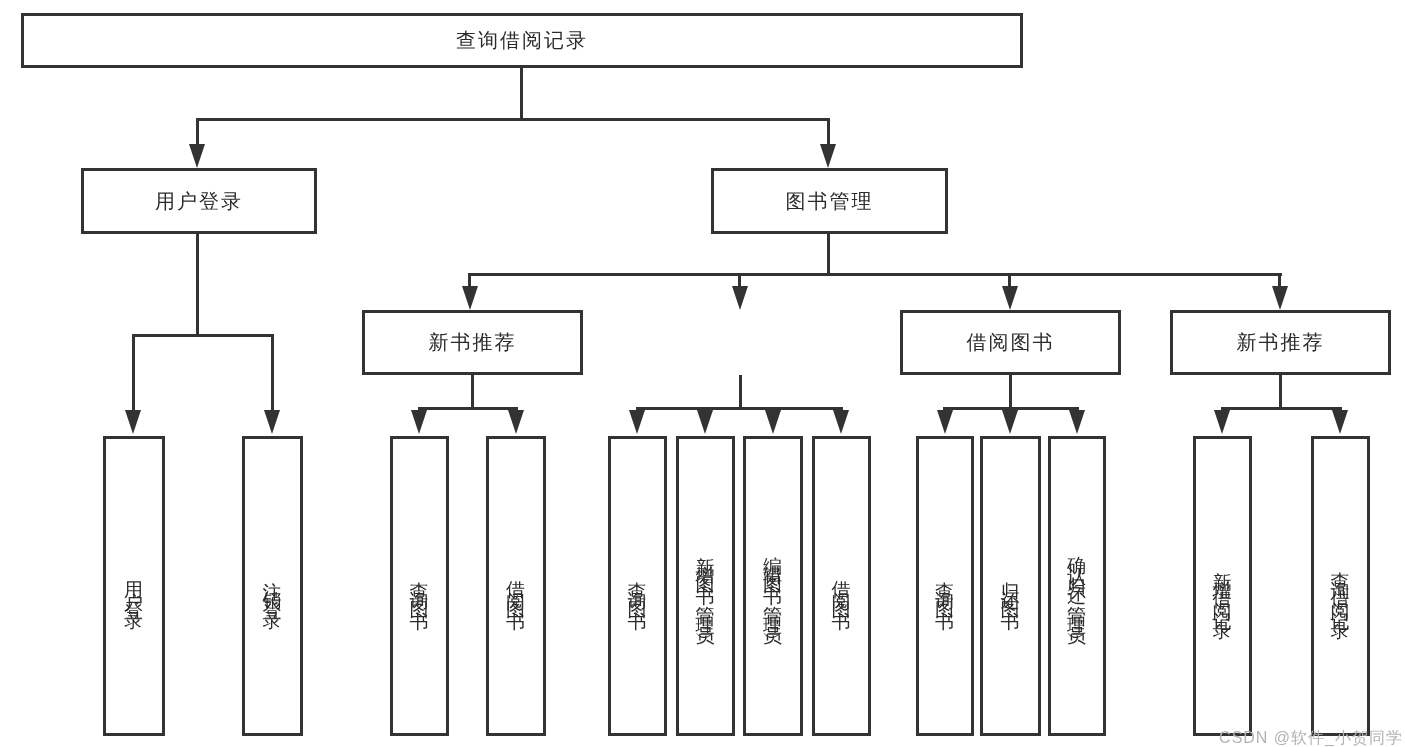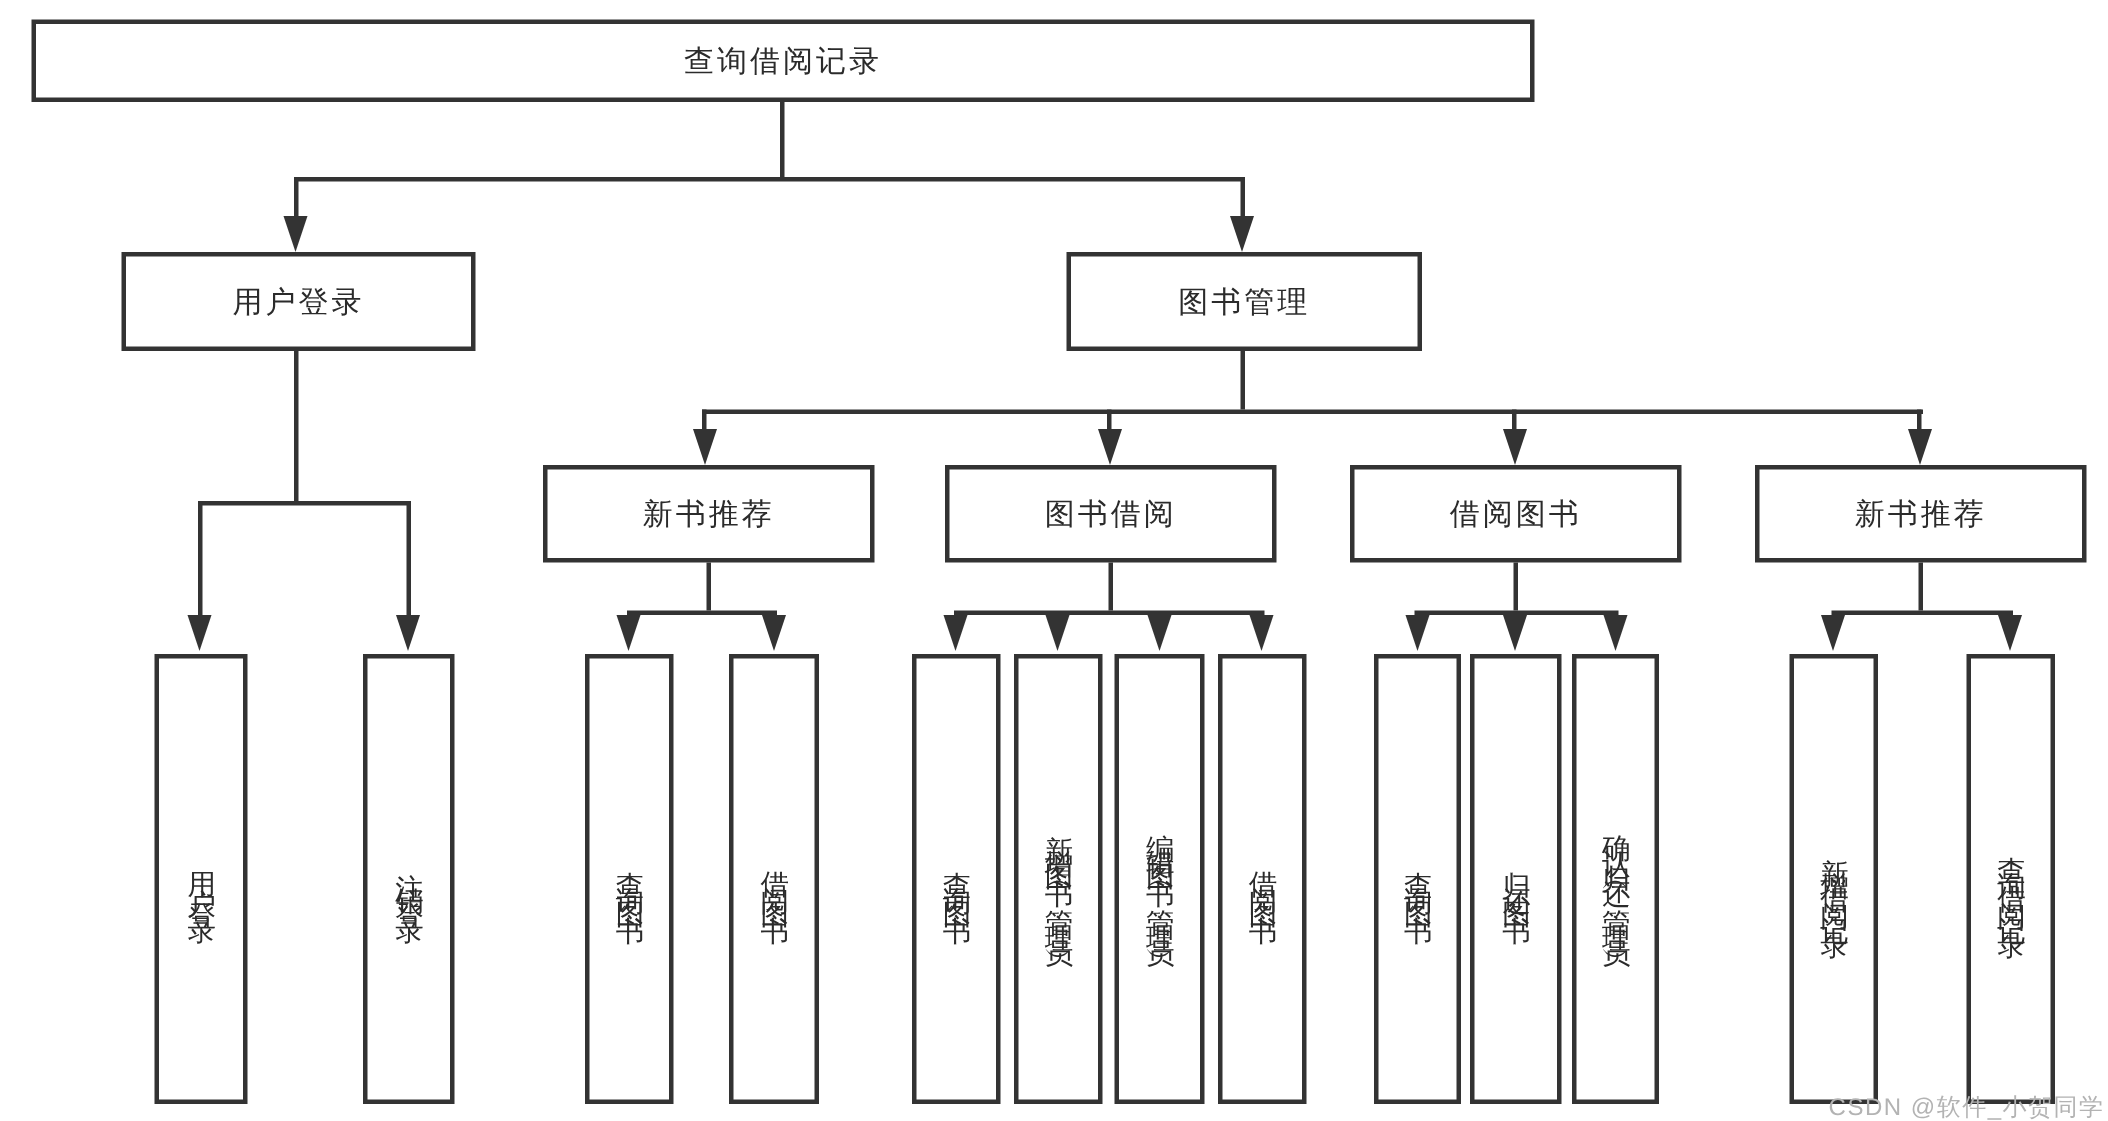--- a/index.html
+++ b/index.html
@@ -48,23 +48,20 @@
 
   <div class="hbox" style="left:81px;top:168px;width:236px;height:66px">
     <span class="hlabel">用户登录</span>
   </div>
   <div class="hbox" style="left:711px;top:168px;width:237px;height:66px">
     <span class="hlabel">图书管理</span>
   </div>
 
   <div class="hbox" style="left:362px;top:310px;width:221px;height:65px">
     <span class="hlabel">新书推荐</span>
-  </div>
-  <div class="hbox" style="left:630px;top:310px;width:221px;height:65px">
-    <span class="hlabel">图书借阅</span>
   </div>
   <div class="hbox" style="left:900px;top:310px;width:221px;height:65px">
     <span class="hlabel">借阅图书</span>
   </div>
   <div class="hbox" style="left:1170px;top:310px;width:221px;height:65px">
     <span class="hlabel">新书推荐</span>
   </div>
 
   <div class="vbox" style="left:103px;width:62px">
     <span class="vlabel">用户登录</span>

